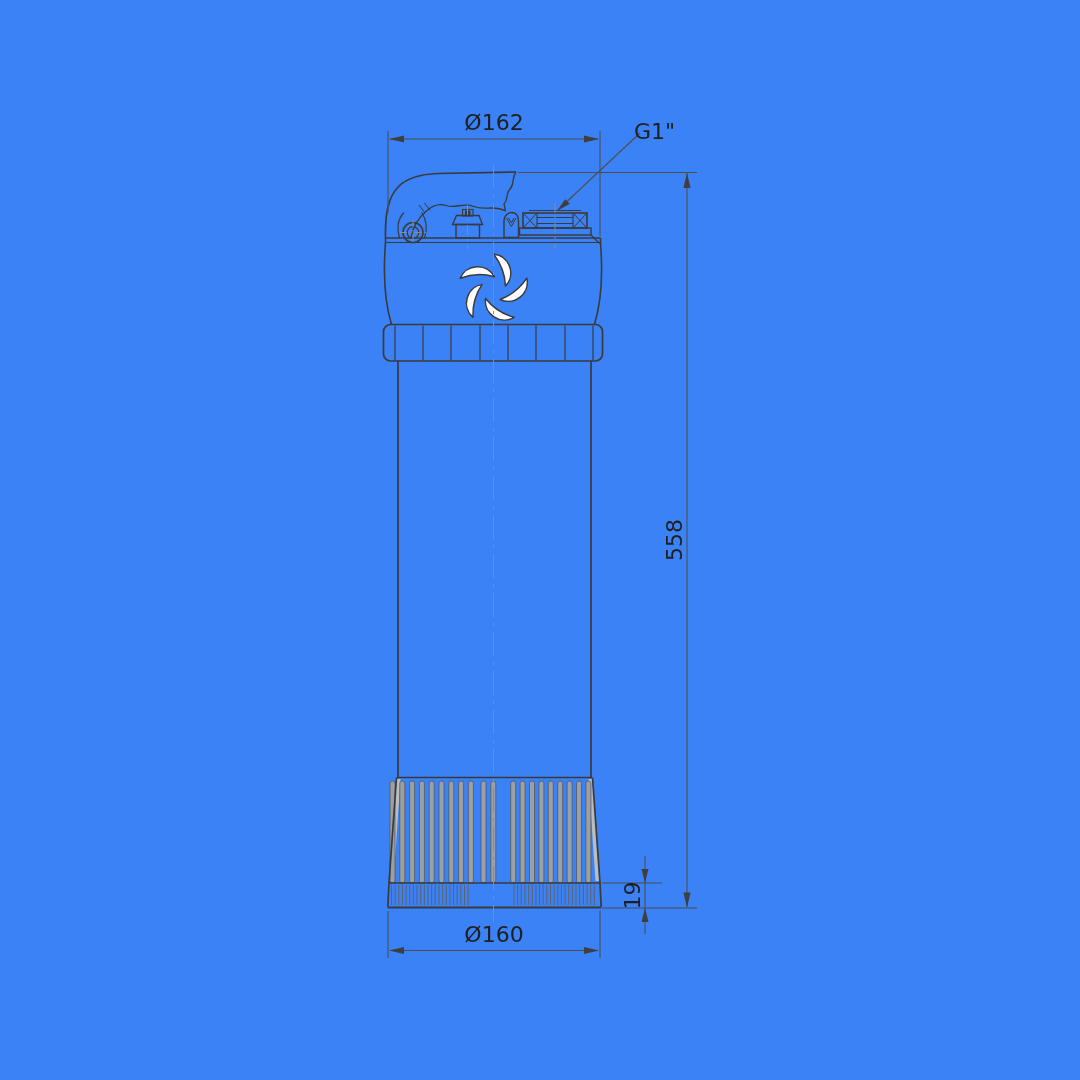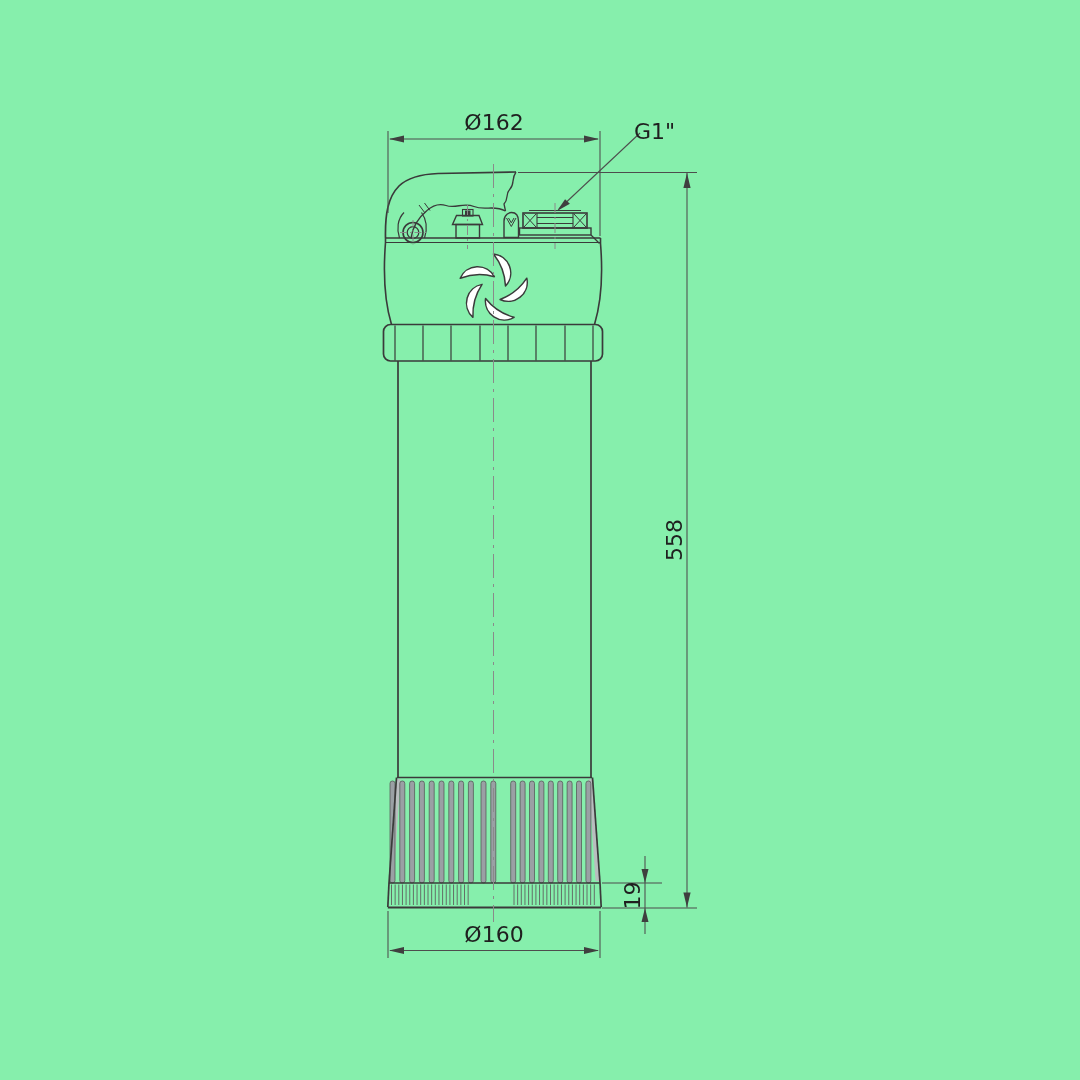--- a/index.html
+++ b/index.html
@@ -1,16 +1,16 @@
 <!DOCTYPE html>
 <html><head>
 <meta charset="utf-8">
 <style>
   html,body{margin:0;padding:0;background:#ffffff;}
-  .canvas{width:1080px;height:1080px;background:#86efac;position:relative;overflow:hidden;}
+  .canvas{width:1080px;height:1080px;background:#3b82f6;position:relative;overflow:hidden;}
   svg{display:block;}
   text{font-family:"DejaVu Sans","Liberation Sans",sans-serif;fill:#1f1f1f;}
   .dim-text{font-size:22px;}
   .outline{stroke:#3a3a3a;fill:none;}
   .dimline{stroke:#4d4d4d;stroke-width:1.05;fill:none;}
   .arrow{fill:#3f3f3f;stroke:none;}
   .cl{stroke:#8a8a8a;stroke-width:1;fill:none;}
 </style>
 </head>
 <body>

